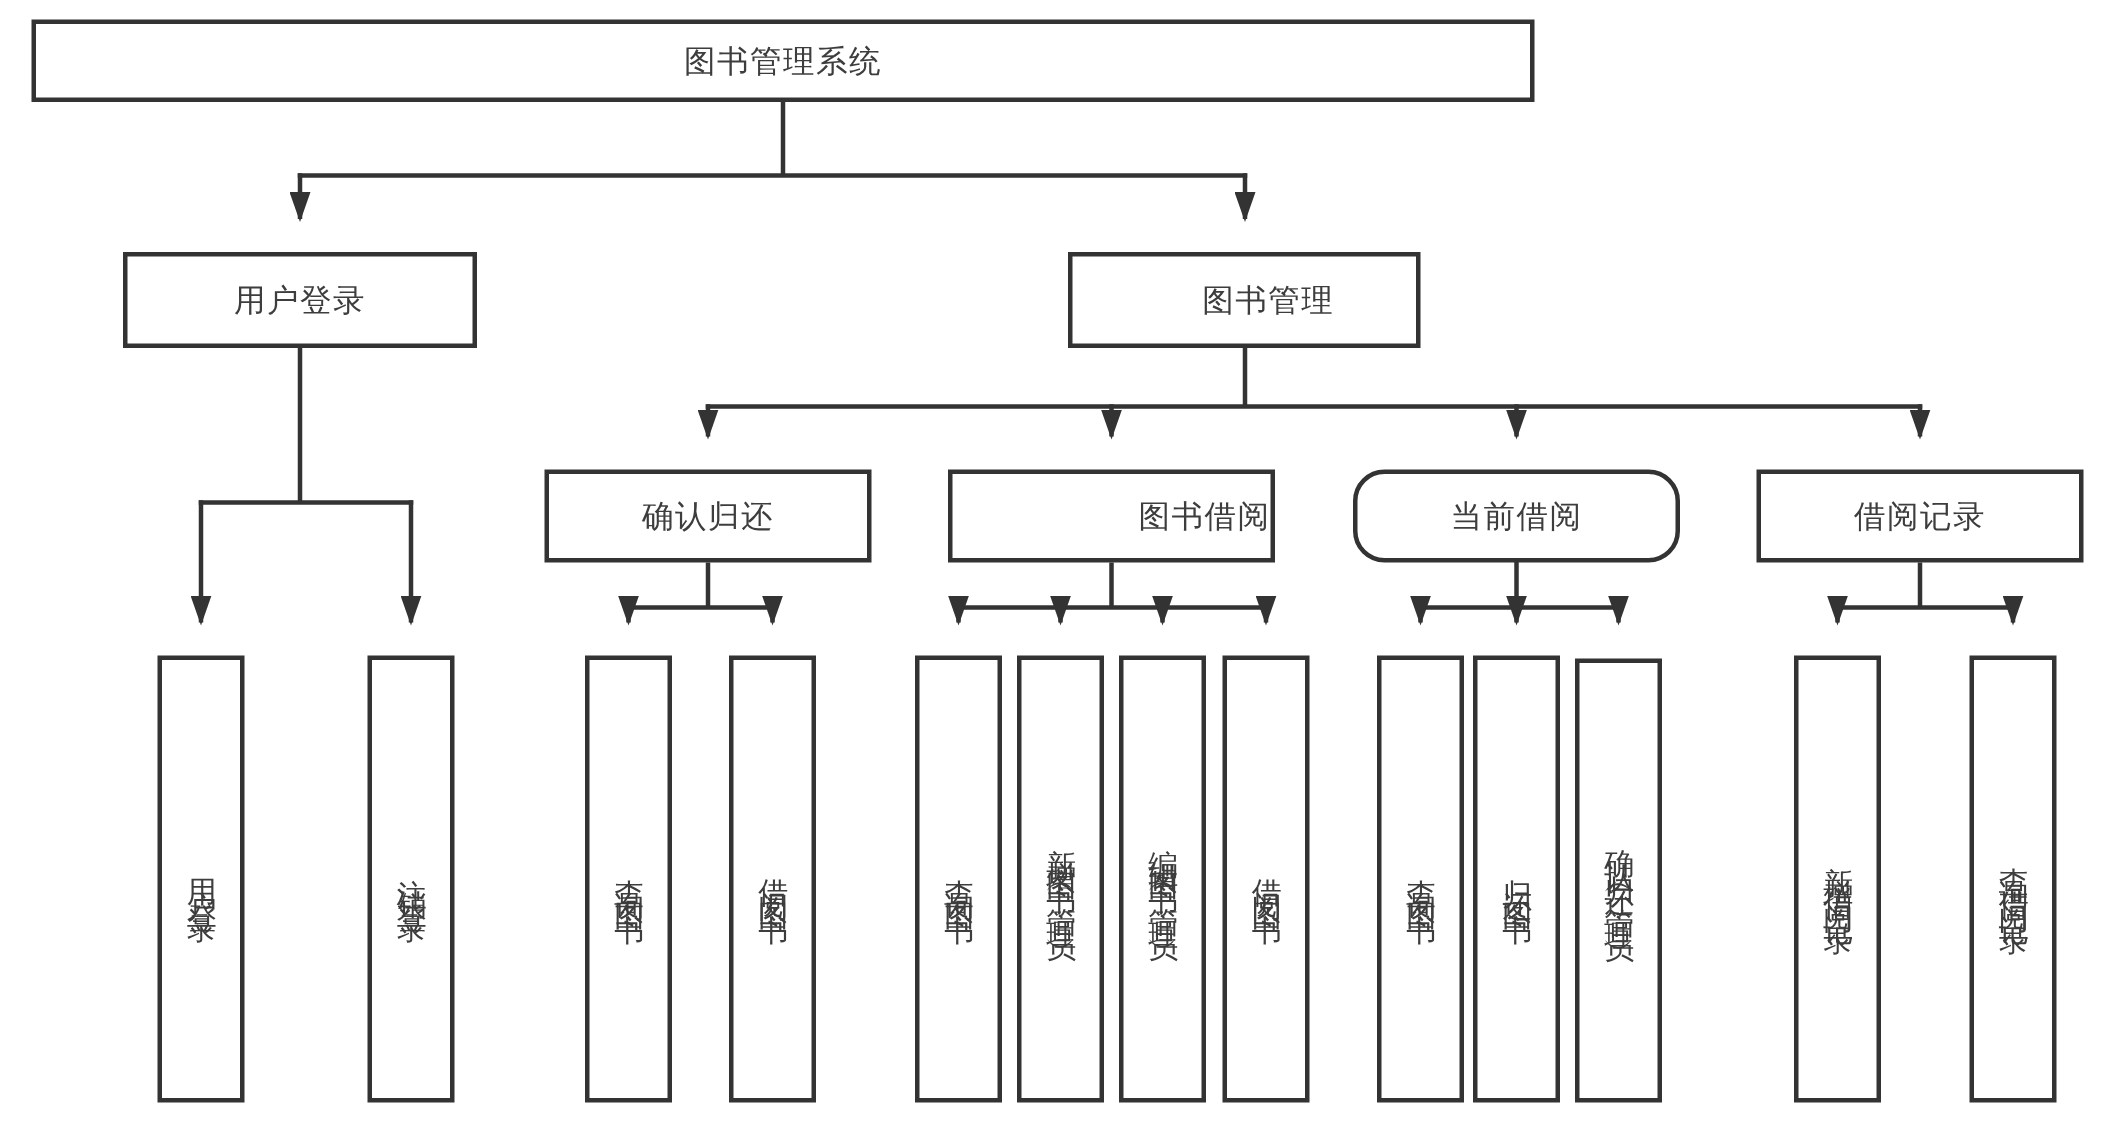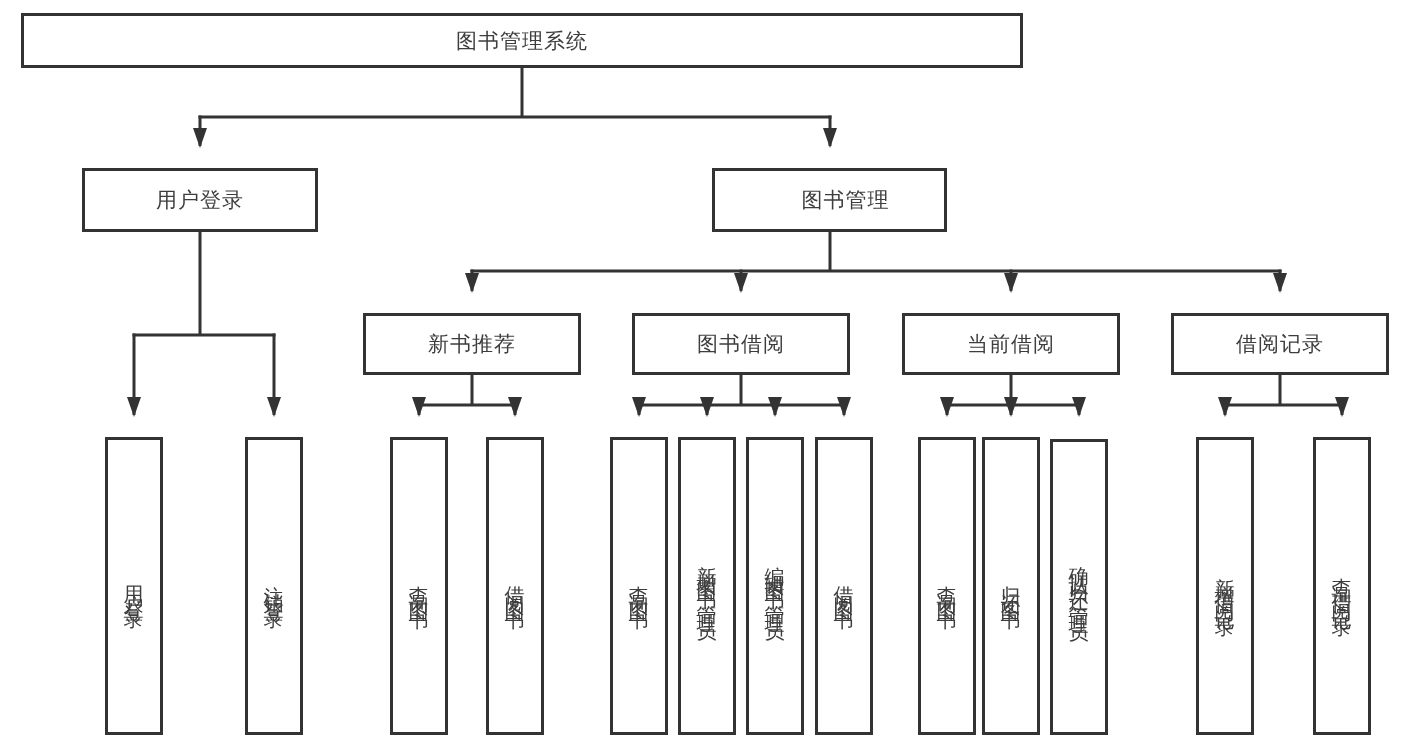--- a/index.html
+++ b/index.html
@@ -112,26 +112,26 @@
   </div>
 
   <div class="node" style="left:82px; top:168px; width:236px; height:64px;">
     <span class="lbl">用户登录</span>
   </div>
   <div class="node" style="left:712px; top:168px; width:235px; height:64px;padding-left:32px;">
     <span class="lbl">图书管理</span>
   </div>
 
   <div class="node" style="left:363px; top:313px; width:218px; height:62px;">
-    <span class="lbl">新书推荐</span>
+    <span class="lbl">确认归还</span>
   </div>
-  <div class="node" style="left:632px; top:313px; width:218px; height:62px;">
+  <div class="node" style="left:632px; top:313px; width:218px; height:62px;justify-content:flex-end;">
     <span class="lbl">图书借阅</span>
   </div>
-  <div class="node" style="left:902px; top:313px; width:218px; height:62px;">
+  <div class="node" style="left:902px; top:313px; width:218px; height:62px;border-radius:21px;">
     <span class="lbl">当前借阅</span>
   </div>
   <div class="node" style="left:1171px; top:313px; width:218px; height:62px;">
     <span class="lbl">借阅记录</span>
   </div>
 
   <div class="node leaf" style="left:105px; top:437px; width:58px; height:298px;">
     <span class="vtext">用户登录</span>
   </div>
   <div class="node leaf" style="left:245px; top:437px; width:58px; height:298px;">

